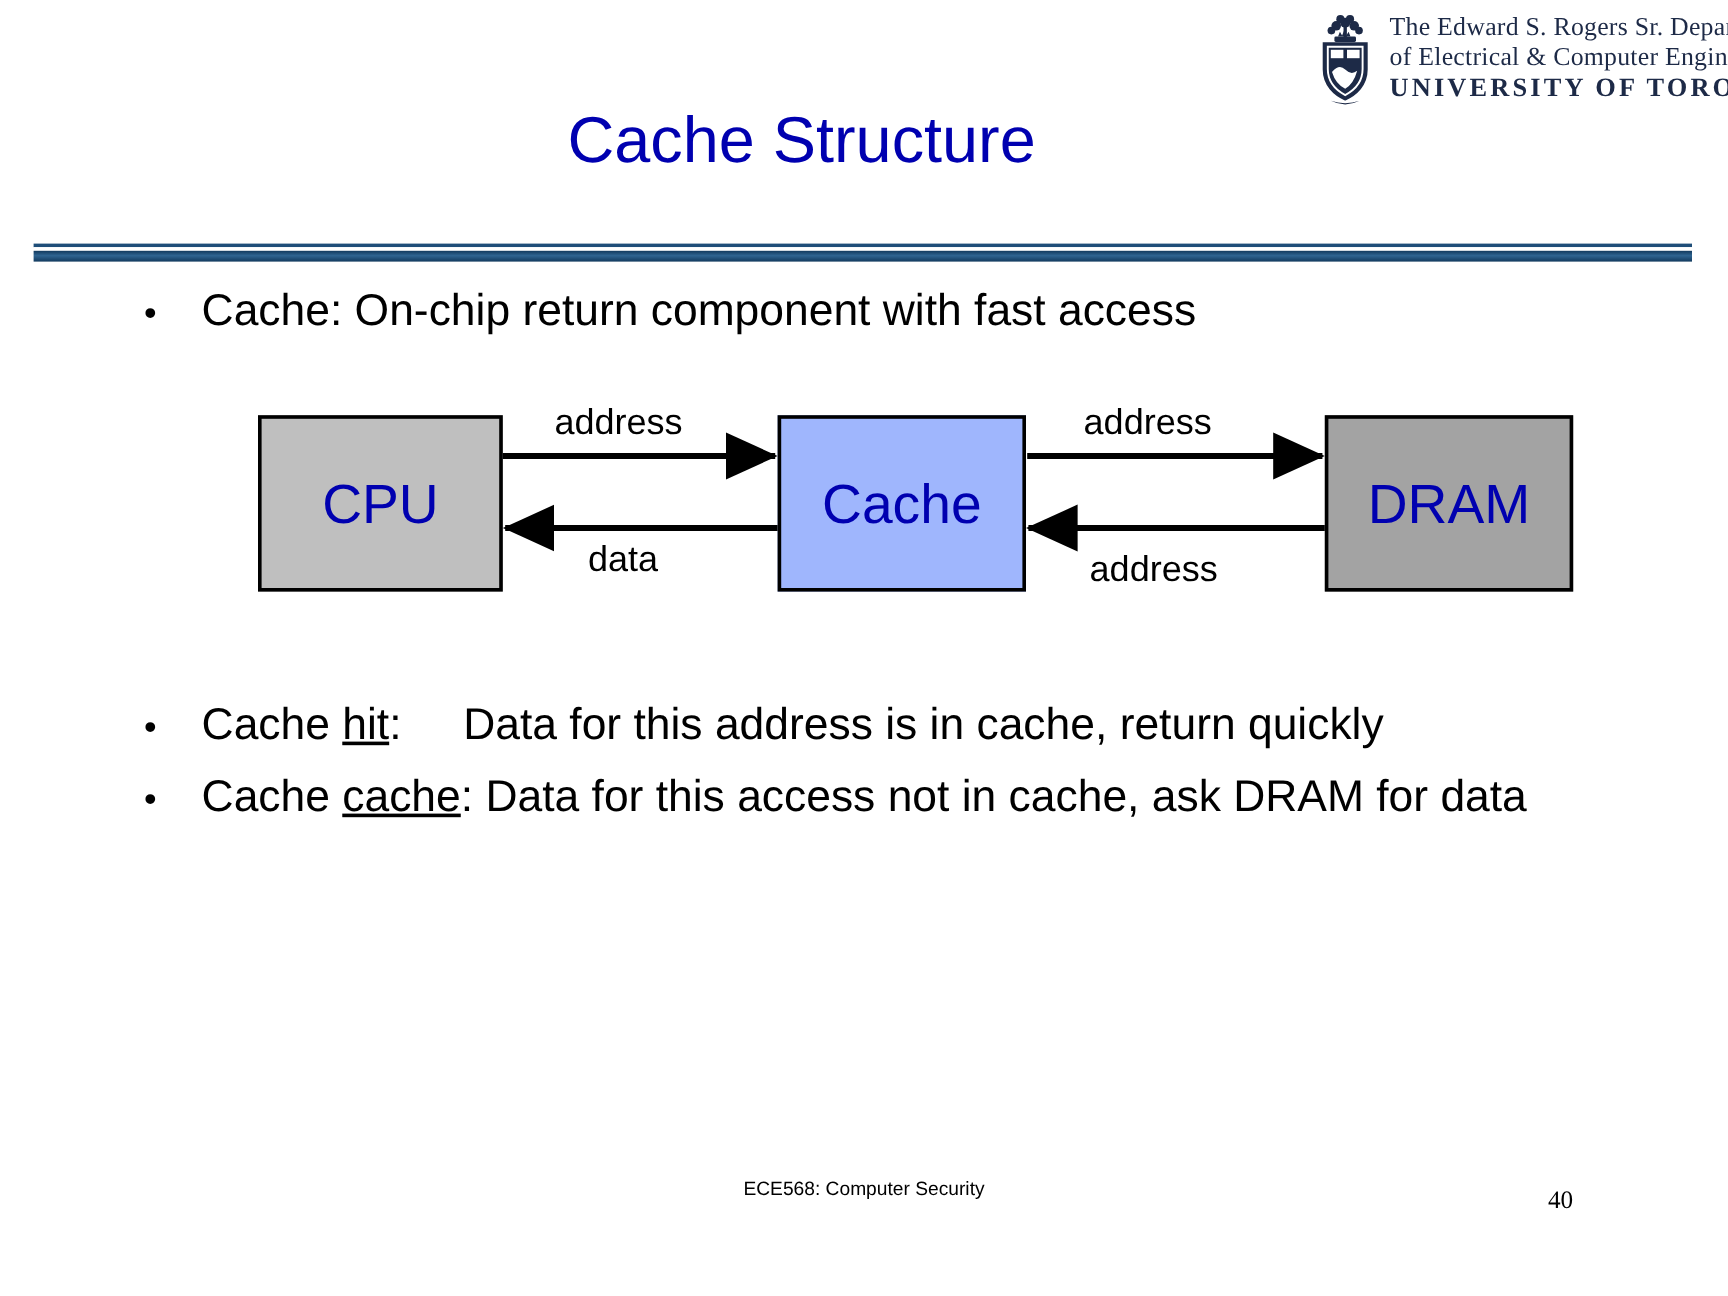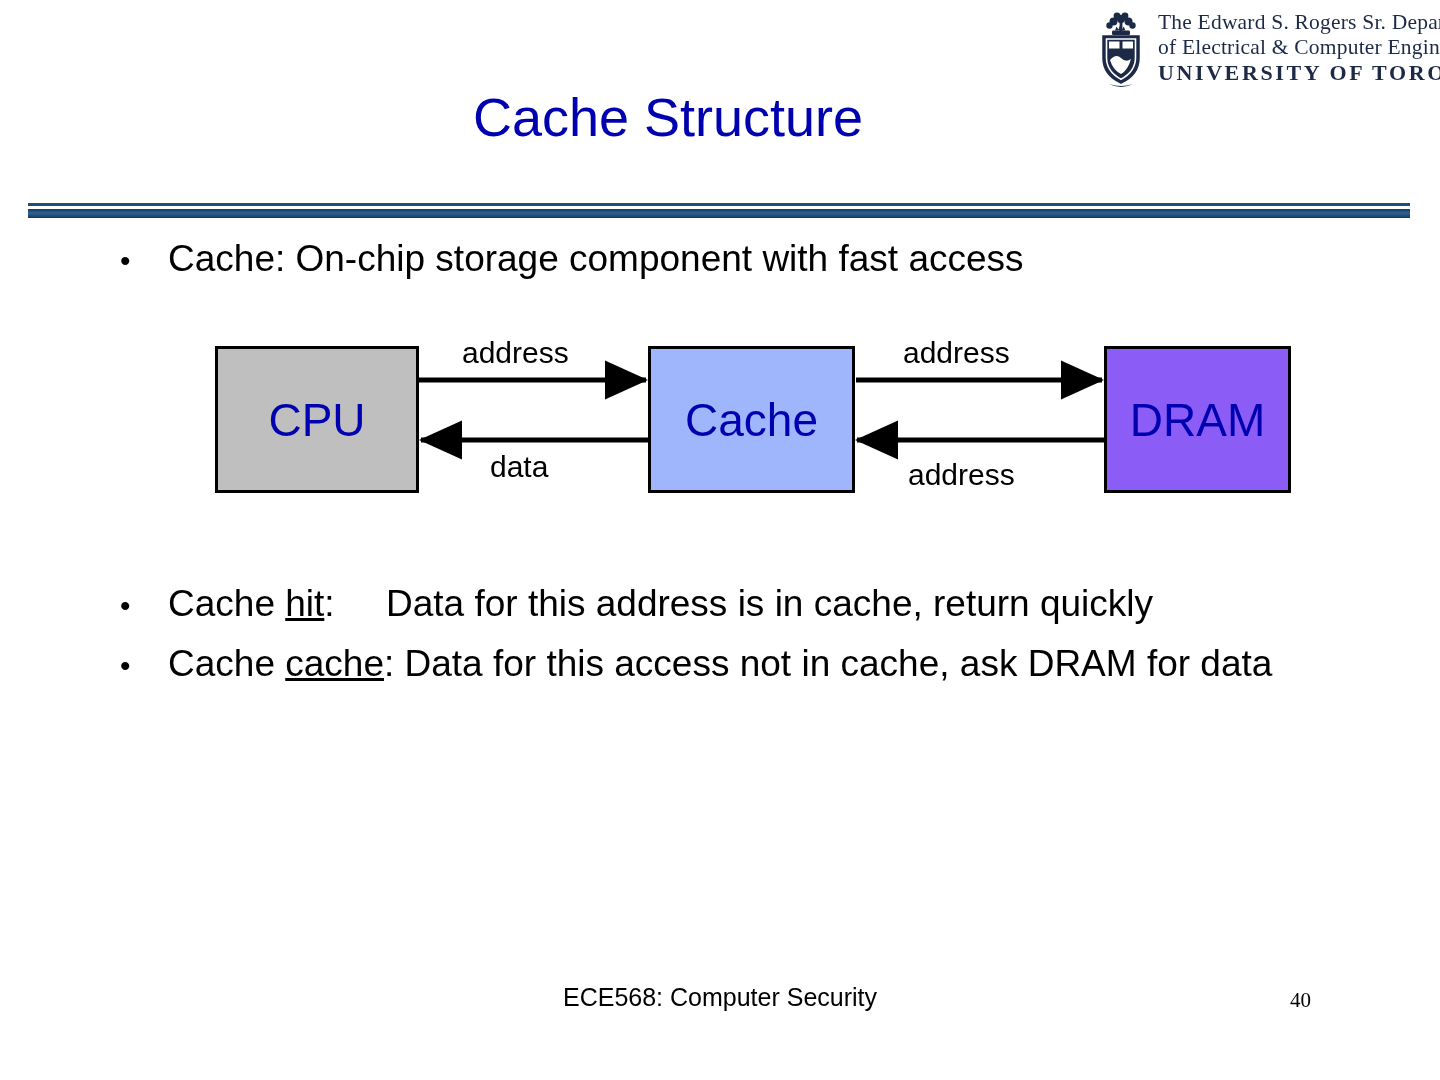--- a/index.html
+++ b/index.html
@@ -111,41 +111,41 @@
     border: 3px solid #000000;
     box-sizing: border-box;
     display: flex;
     align-items: center;
     justify-content: center;
     color: #0000b0;
     font-size: 46px;
   }
   .node-cpu  { left: 215px;  top: 346px; width: 204px; height: 147px; background: #bfbfbf; }
   .node-cache{ left: 648px;  top: 346px; width: 207px; height: 147px; background: #9fb6fd; }
-  .node-dram { left: 1104px; top: 346px; width: 187px; height: 147px; background: #8b5cf6; }
+  .node-dram { left: 1104px; top: 346px; width: 207px; height: 147px; background: #a3a3a3; }
 
   .edge-label {
     position: absolute;
     font-size: 30px;
     color: #000000;
     white-space: nowrap;
   }
   .lbl-addr-left   { left: 462px; top: 336px; }
   .lbl-data-left   { left: 490px; top: 450px; }
   .lbl-addr-right1 { left: 903px; top: 336px; }
   .lbl-addr-right2 { left: 908px; top: 458px; }
 
   
   .footer {
     position: absolute;
     left: 0;
     top: 983px;
     width: 1440px;
     text-align: center;
-    font-size: 25px;
+    font-size: 16px;
     color: #000000;
   }
   .pagenum {
     position: absolute;
     left: 1290px;
     top: 988px;
     font-size: 21px;
     color: #000000;
     font-family: Liberation Serif, serif;
   }
@@ -188,21 +188,21 @@
   <div class="title">Cache Structure</div>
 
   <div class="divider">
     <div class="divider-thin"></div>
     <div class="divider-gap"></div>
     <div class="divider-thick"></div>
   </div>
 
   <div class="bullet-row b1">
     <span class="bullet-dot">•</span>
-    <span>Cache: On-chip storage component with fast access</span>
+    <span>Cache: On-chip return component with fast access</span>
   </div>
 
   <div class="diagram">
 
     <div class="node node-cpu">
       <span>CPU</span>
     </div>
     <div class="node node-cache">
       <span>Cache</span>
     </div>

